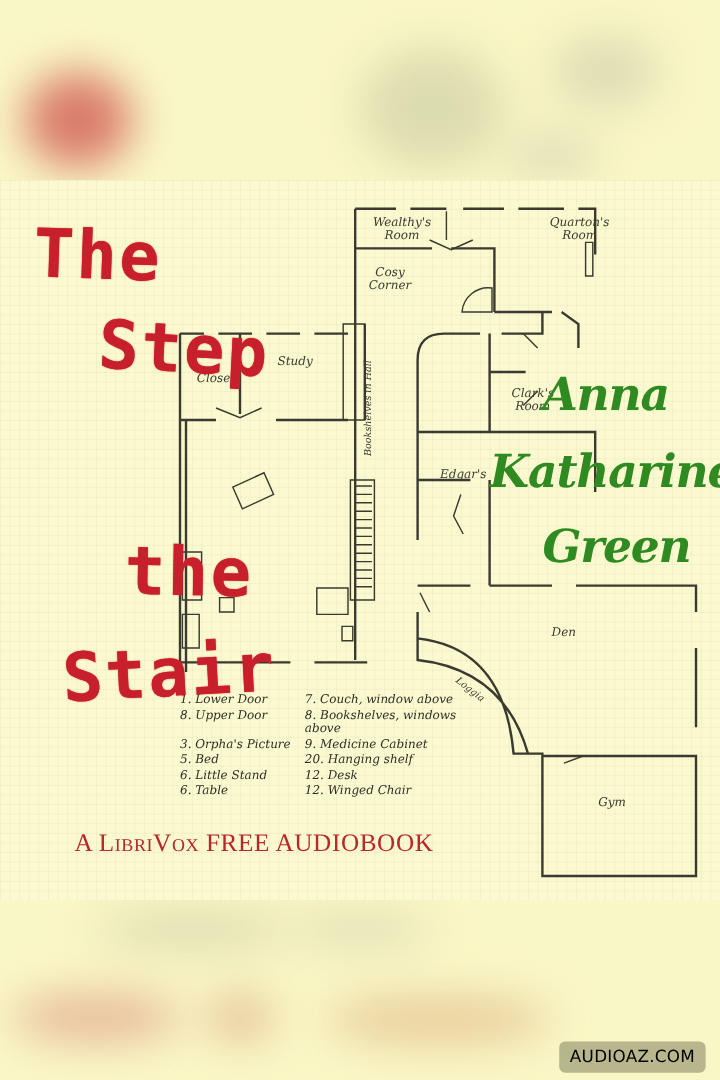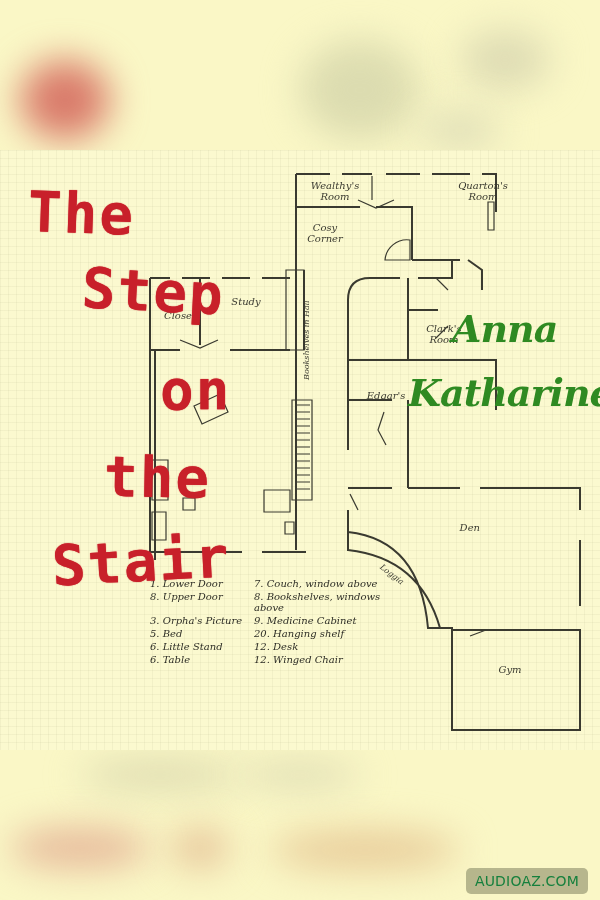--- a/index.html
+++ b/index.html
@@ -58,21 +58,21 @@
     color: #2f8a22; line-height: 1; letter-spacing: -1px;
   }
   .publisher {
     position: absolute; left: 62px; top: 540px;
     font-family: "Liberation Serif", serif; font-size: 21px; color: #b8272a;
     letter-spacing: 0.5px; font-variant: small-caps; white-space: nowrap;
   }
   .watermark {
     position: absolute; left: 466px; top: 868px; width: 122px; height: 26px;
     background: rgba(170,170,130,0.85); border-radius: 5px;
-    color: #15803d; font-family: "DejaVu Sans", sans-serif; font-size: 14px;
+    color: #000000; font-family: "DejaVu Sans", sans-serif; font-size: 14px;
     display: flex; align-items: center; justify-content: center; letter-spacing: 0.2px;
   }
 </style>
 </head>
 <body>
 
 <div class="blur-band top">
   <div class="blob" style="left:20px;top:60px;width:90px;height:80px;background:#d97a6a;"></div>
   <div class="blob" style="left:300px;top:40px;width:120px;height:100px;background:#dcdcb0;"></div>
   <div class="blob" style="left:460px;top:30px;width:90px;height:60px;background:#dedcb4;"></div>
@@ -141,27 +141,28 @@
     <span>5. Bed</span>
     <span>20. Hanging shelf</span>
     <span>6. Little Stand</span>
     <span>12. Desk</span>
     <span>6. Table</span>
     <span>12. Winged Chair</span>
   </div>
 
   <div class="title-word" style="left:28px;top:36px;font-size:56px;transform:rotate(2deg);">The</div>
   <div class="title-word" style="left:82px;top:114px;font-size:56px;transform:rotate(3deg);">Step</div>
-  <div class="title-word" style="left:160px;top:212px;font-size:56px;">on</div>
   <div class="title-word" style="left:104px;top:300px;font-size:56px;transform:rotate(1deg);">the</div>
   <div class="title-word" style="left:52px;top:384px;font-size:56px;transform:rotate(-3deg);">Stair</div>
 
   <div class="author-word" style="left:452px;top:160px;font-size:38px;">Anna</div>
   <div class="author-word" style="left:408px;top:224px;font-size:38px;">Katharine</div>
+  <div class="author-word" style="left:452px;top:286px;font-size:38px;">Green</div>
 
+  <div class="publisher">A LibriVox FREE AUDIOBOOK</div>
 </div>
 
 <div class="blur-band bottom">
   <div class="blob" style="left:80px;top:10px;width:160px;height:30px;background:#dcdab0;"></div>
   <div class="blob" style="left:240px;top:12px;width:120px;height:26px;background:#dedcb4;"></div>
   <div class="blob" style="left:10px;top:78px;width:140px;height:40px;background:#e6b89a;"></div>
   <div class="blob" style="left:170px;top:78px;width:60px;height:40px;background:#e6c49a;"></div>
   <div class="blob" style="left:270px;top:80px;width:190px;height:40px;background:#e8cc9a;"></div>
 </div>
 

